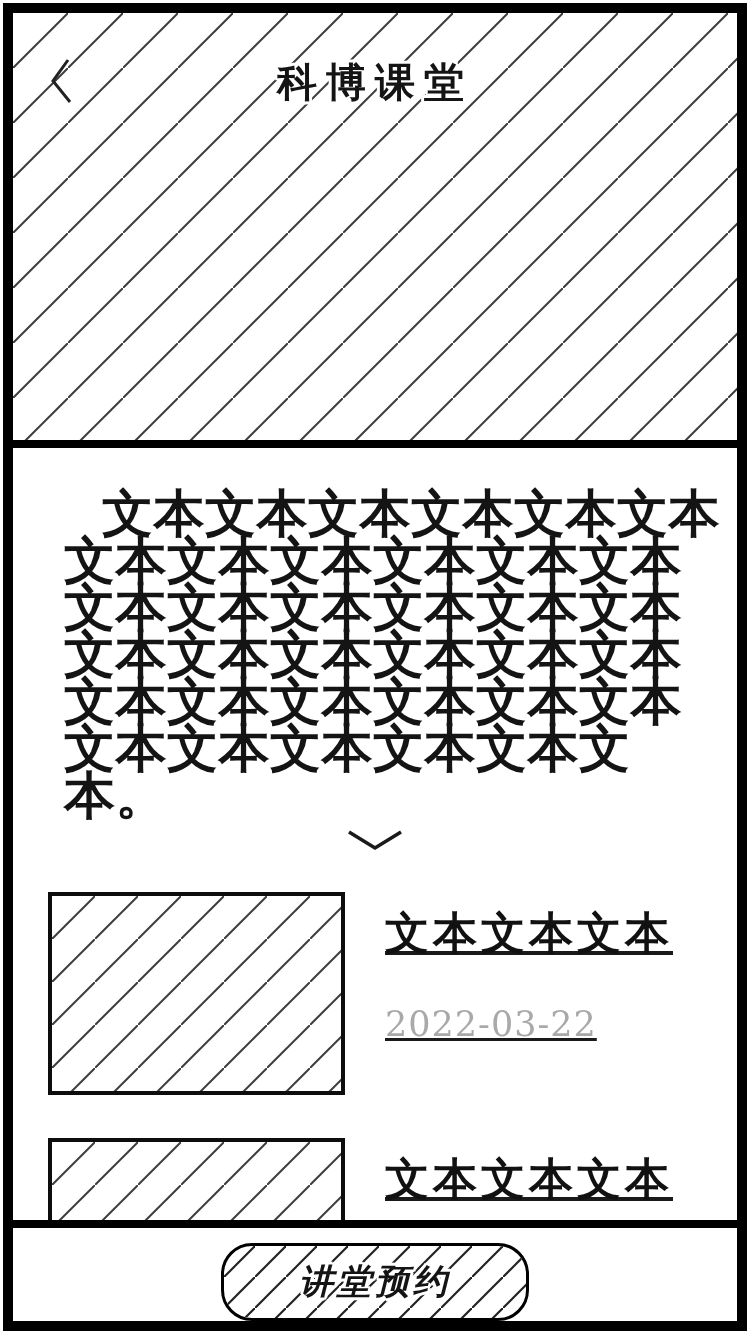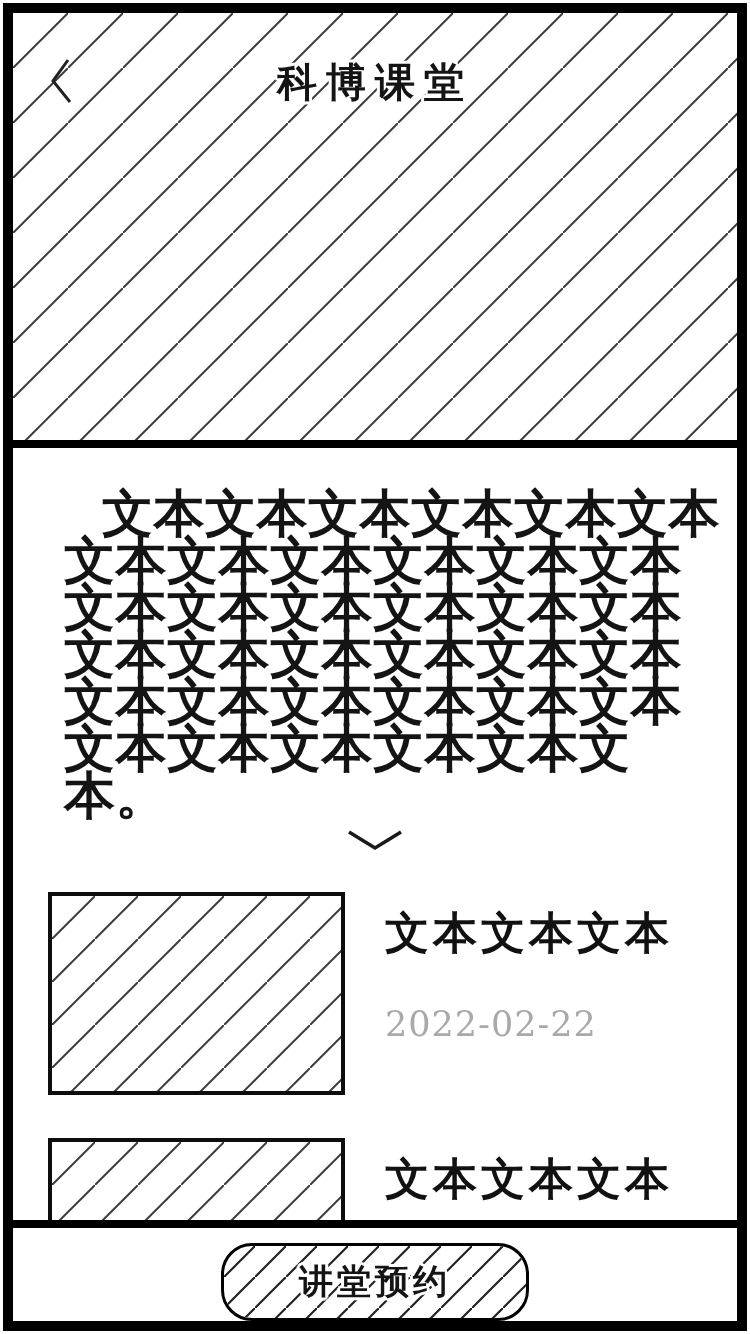--- a/index.html
+++ b/index.html
@@ -56,21 +56,21 @@
     background:transparent; border:none; cursor:pointer;
     text-align:center;
   }
   
   .section-heading {
     margin:60px 0 0 32px;
     font-size:34px; font-weight:600; letter-spacing:3px;
     color:#141414;
   }
   .video-list { margin:38px 0 0 35px; }
-  .video-item { display:flex; margin-bottom:43px; cursor:pointer; }
+  .video-item { display:flex; margin-bottom:43px; cursor:pointer;text-decoration:underline; }
   .video-thumb {
     position:relative;
     width:297px; height:203px;
     border:4px solid #0d0d0d;
     background:#fff;
     flex:0 0 auto;
     overflow:hidden;
   }
   .video-meta { margin-left:40px; padding-top:16px; }
   .video-title {
@@ -94,20 +94,21 @@
   .reserve-button {
     position:relative;
     display:block;
     margin:15px auto 0 auto;
     width:308px; height:78px;
     border:3px solid #000;
     border-radius:31px;
     background:#fff;
     overflow:hidden;
     cursor:pointer;
+    font-style:italic;
   }
   .reserve-label {
     position:absolute; inset:0;
     display:flex; align-items:center; justify-content:center;
     font-size:34px; font-weight:600; letter-spacing:4px;
     color:#141414;
     text-shadow:-3px 0 0 #fff, 3px 0 0 #fff, 0 -3px 0 #fff, 0 3px 0 #fff,
                 -2px -2px 0 #fff, 2px -2px 0 #fff, -2px 2px 0 #fff, 2px 2px 0 #fff;
   }
   .defs-svg { position:absolute; width:0; height:0; }
@@ -157,21 +158,21 @@
   <div class="video-list">
 
     <div class="video-item">
       <div class="video-thumb">
         <svg class="hatch-fill">
           <rect x="0" y="0" width="100%" height="100%" fill="url(#hatch-thumb)"></rect>
         </svg>
       </div>
       <div class="video-meta">
         <div class="video-title">文本文本文本</div>
-        <div class="video-date">2022-02-22</div>
+        <div class="video-date">2022-03-22</div>
       </div>
     </div>
 
     <div class="video-item">
       <div class="video-thumb">
         <svg class="hatch-fill">
           <rect x="0" y="0" width="100%" height="100%" fill="url(#hatch-thumb)"></rect>
         </svg>
       </div>
       <div class="video-meta">

